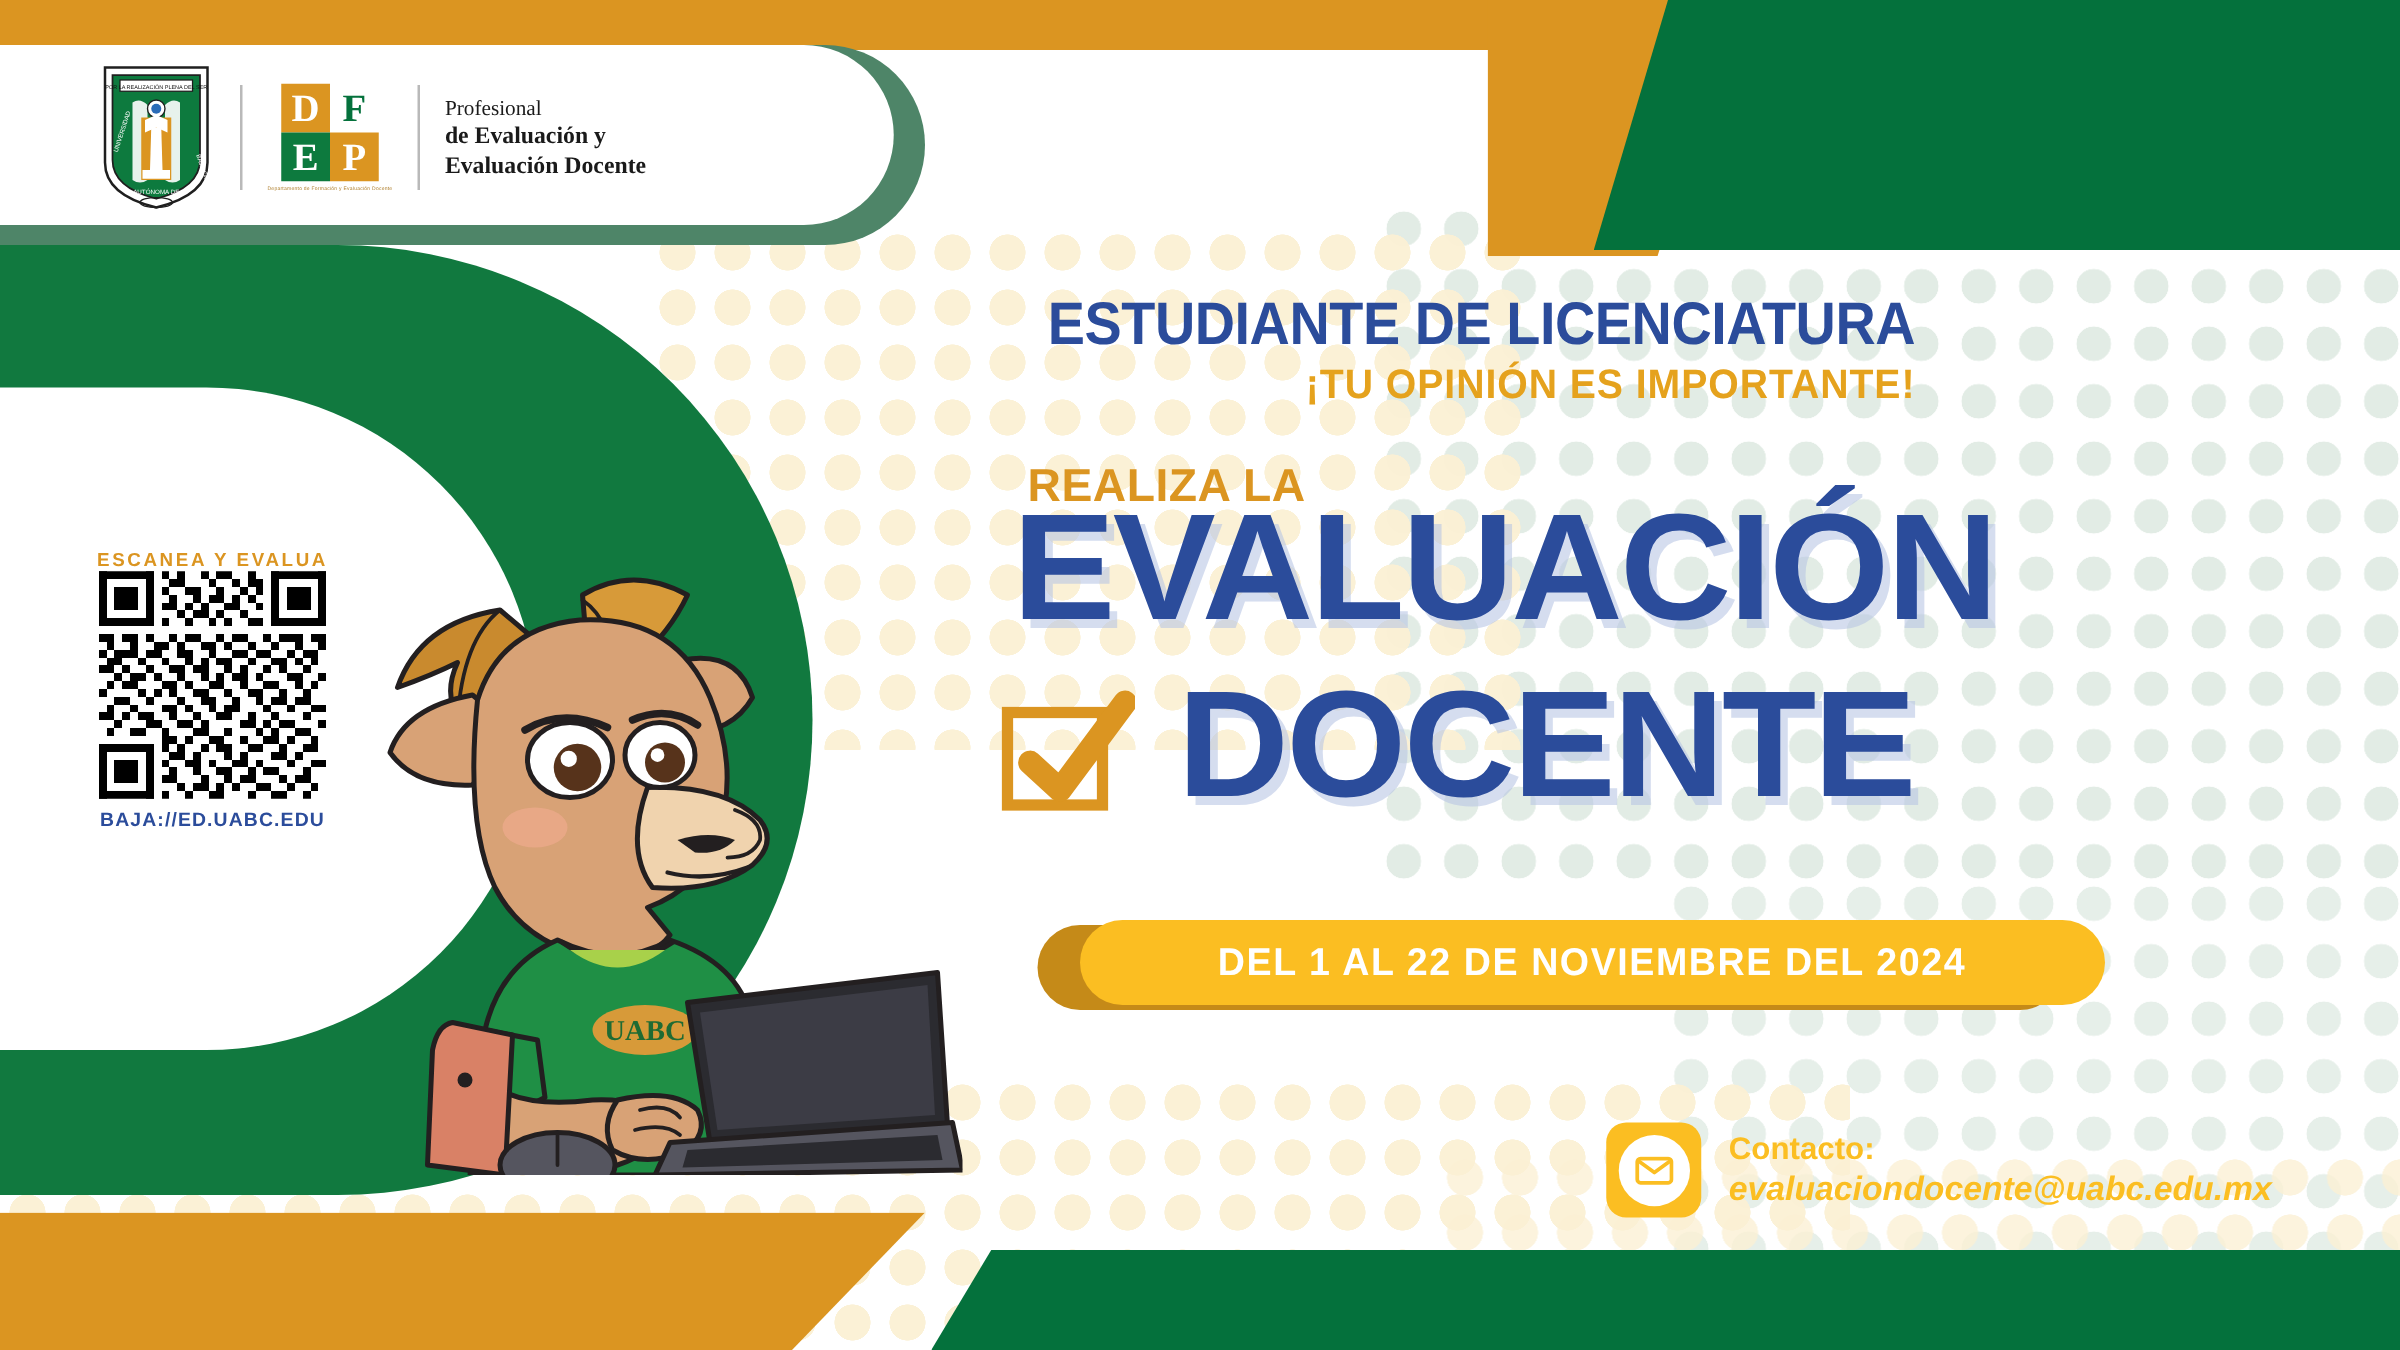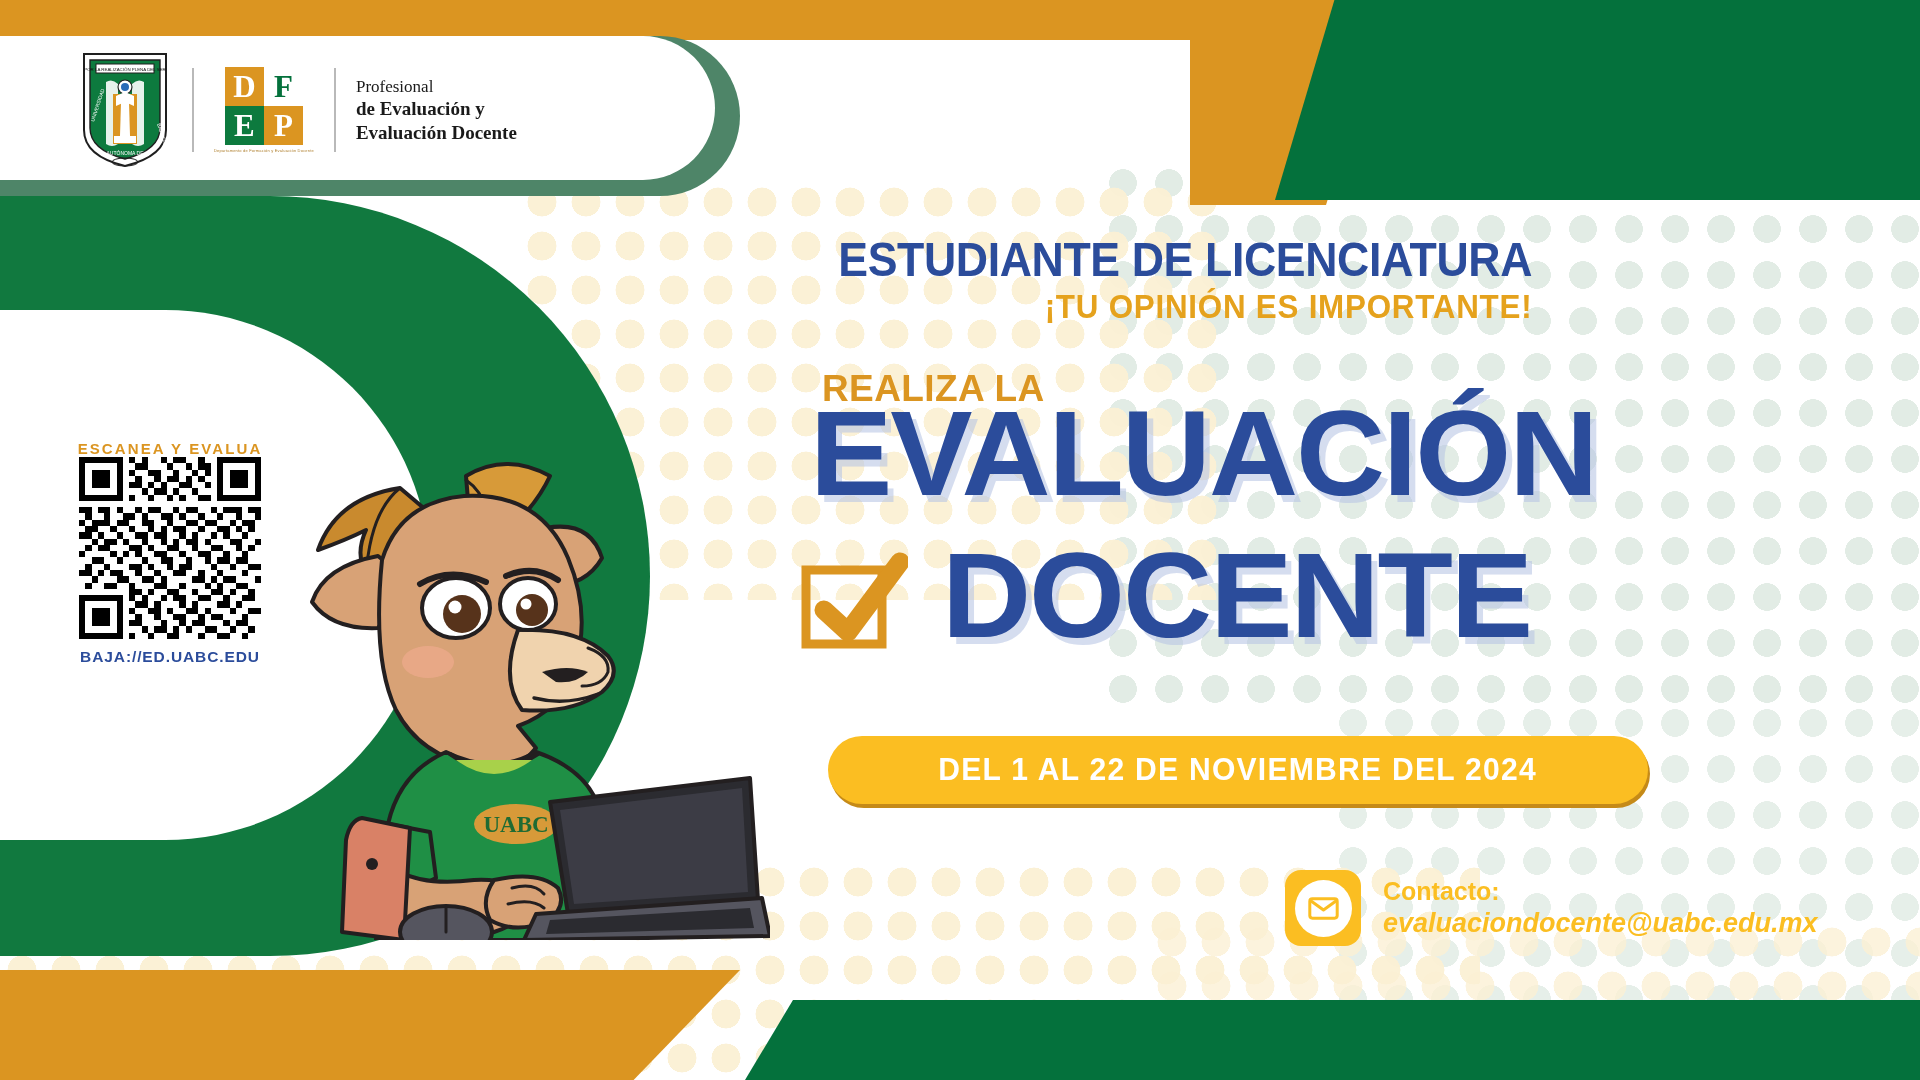--- a/index.html
+++ b/index.html
@@ -83,27 +83,27 @@
   .hl-big{ position:absolute; color:#2b4c9b; font-weight:bold; line-height:.92;
      letter-spacing:-2px; text-shadow:6px 7px 0 rgba(183,196,228,.58); }
   .hl-eval{ left:810px; top:398px; font-size:121px; transform:scaleX(1.02); transform-origin:left top; }
   .hl-doc{ left:942px; top:540px; font-size:121px; transform:scaleX(1.02); transform-origin:left top; }
 
   .checkbox{ position:absolute; left:800px; top:552px; width:108px; height:98px; }
 
   
   .pill-shadow{ position:absolute; left:830px; top:740px; width:820px; height:68px;
      background:#c58a18; border-radius:40px; }
-  .pill{ position:absolute; left:828px; top:736px; width:820px; height:68px;
+  .pill{ position:absolute; left:864px; top:736px; width:820px; height:68px;
      background:#fbbe22; border-radius:40px; display:flex; align-items:center; justify-content:center; }
   .pill span{ color:#ffffff; font-size:31px; font-weight:bold; letter-spacing:1.3px;
      transform:scaleX(.97); }
 
   
-  .contact{ position:absolute; left:1285px; top:870px; display:flex; align-items:center; gap:22px; }
+  .contact{ position:absolute; left:1285px; top:898px; display:flex; align-items:center; gap:22px; }
   .mail-icon{ width:76px; height:76px; background:#fbbe22; border-radius:16px;
      display:flex; align-items:center; justify-content:center; }
   .mail-circle{ width:57px; height:57px; border-radius:50%; background:#ffffff;
      display:flex; align-items:center; justify-content:center; }
   .contact-text{ color:#fbbe22; font-weight:bold; line-height:1.24; }
   .contact-text .lbl{ font-size:25px; display:block; }
   .contact-text .mail{ font-size:27px; display:block;font-style:italic; }
 
   
   .mascot{ position:absolute; left:250px; top:380px; width:520px; height:560px; }

